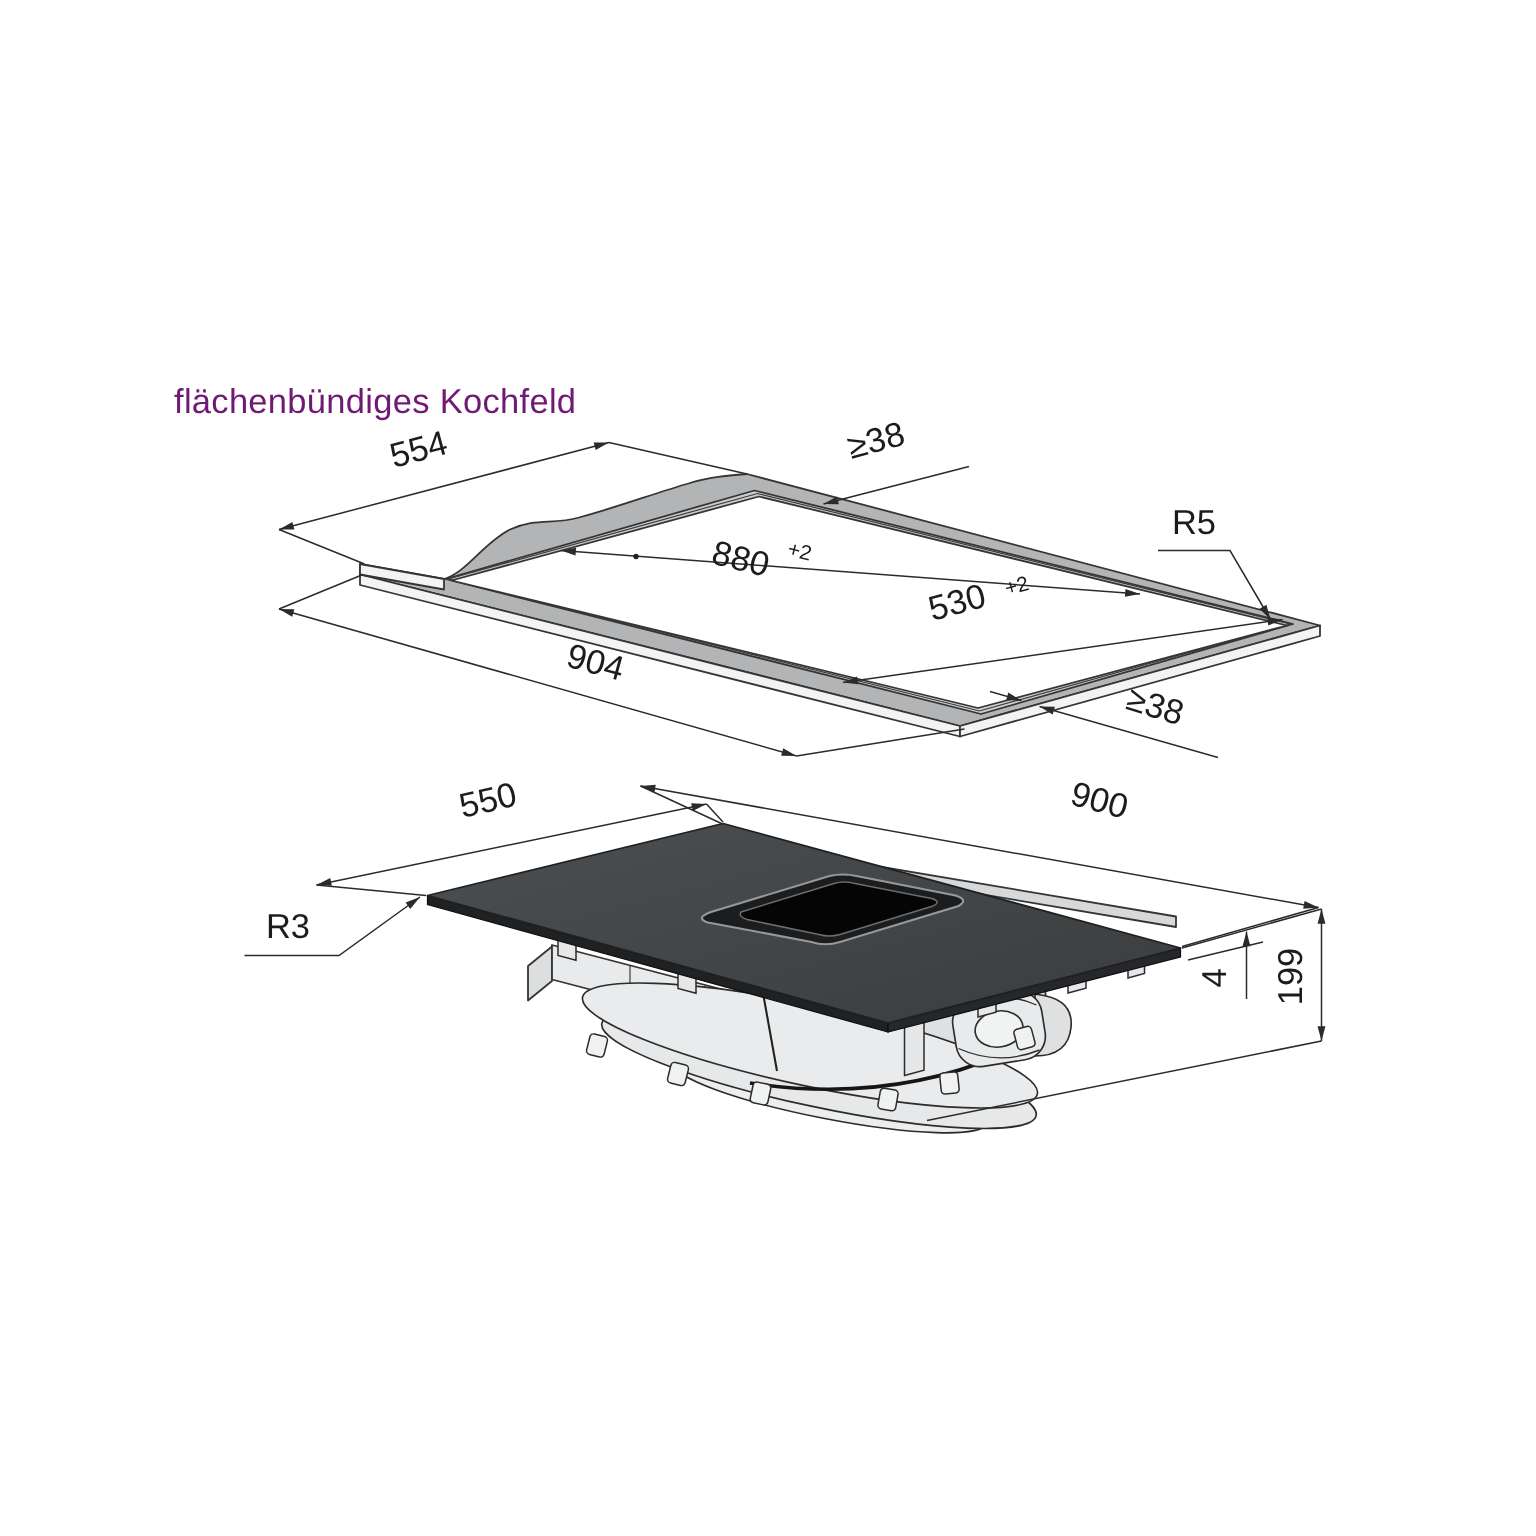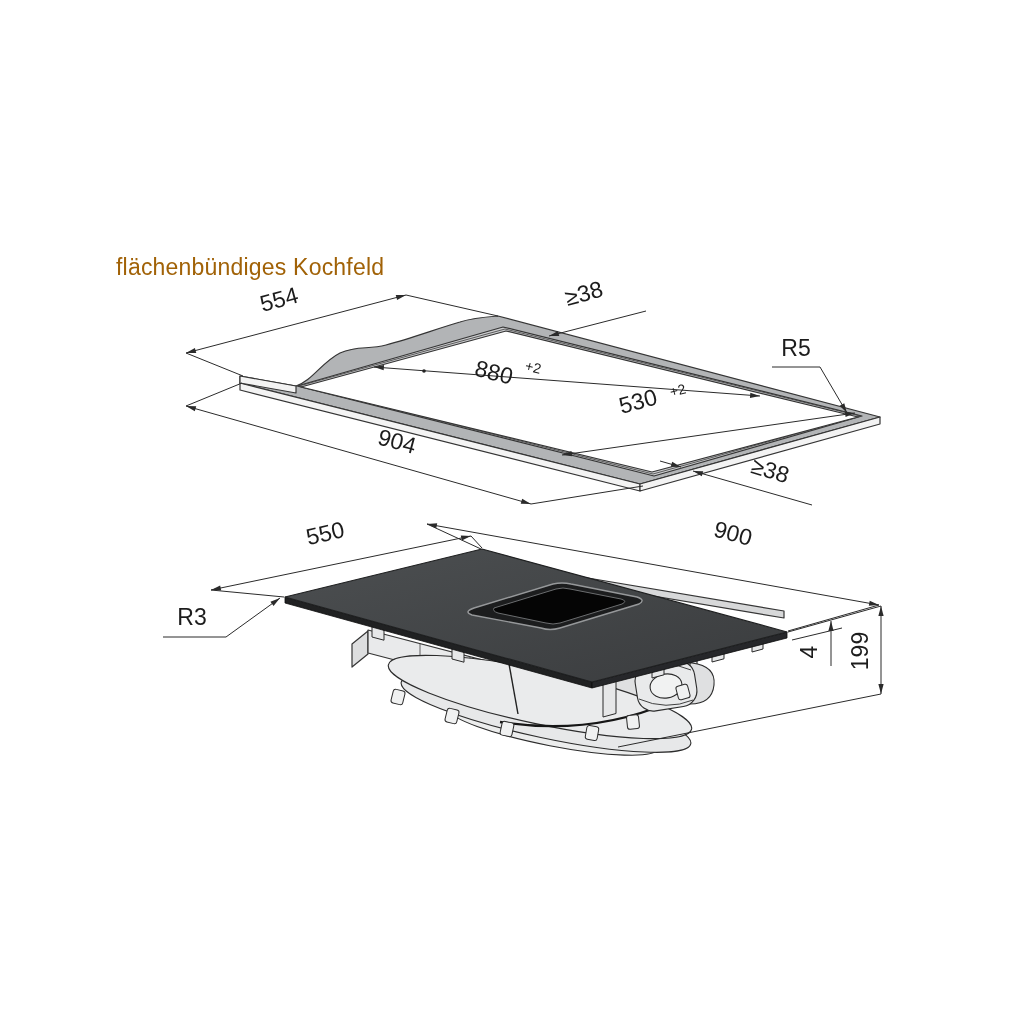--- a/index.html
+++ b/index.html
@@ -1,18 +1,18 @@
 <!DOCTYPE html>
 <html><head>
 <meta charset="utf-8">
 <style>
   html,body{margin:0;padding:0;background:#fff;}
   #page{position:relative;width:1024px;height:1024px;background:#ffffff;overflow:hidden;
         font-family:"Liberation Sans", sans-serif;}
-  #title{position:absolute;left:116px;top:254px;font-size:23px;color:#a16207;letter-spacing:.2px;}
+  #title{position:absolute;left:116px;top:254px;font-size:23px;color:#701a75;letter-spacing:.2px;}
   svg{position:absolute;left:0;top:0;}
   .dimtxt{font-family:"Liberation Sans",sans-serif;font-size:23px;fill:#1c1c1c;}
   .suptxt{font-family:"Liberation Sans",sans-serif;font-size:14px;fill:#1c1c1c;}
   .dimline{stroke:#2b2b2b;stroke-width:1;fill:none;}
   .edge{stroke:#353535;stroke-width:1.2;stroke-linejoin:round;}
   .thin{stroke:#3c3c3c;stroke-width:0.8;fill:none;}
 </style>
 </head>
 <body>
 

